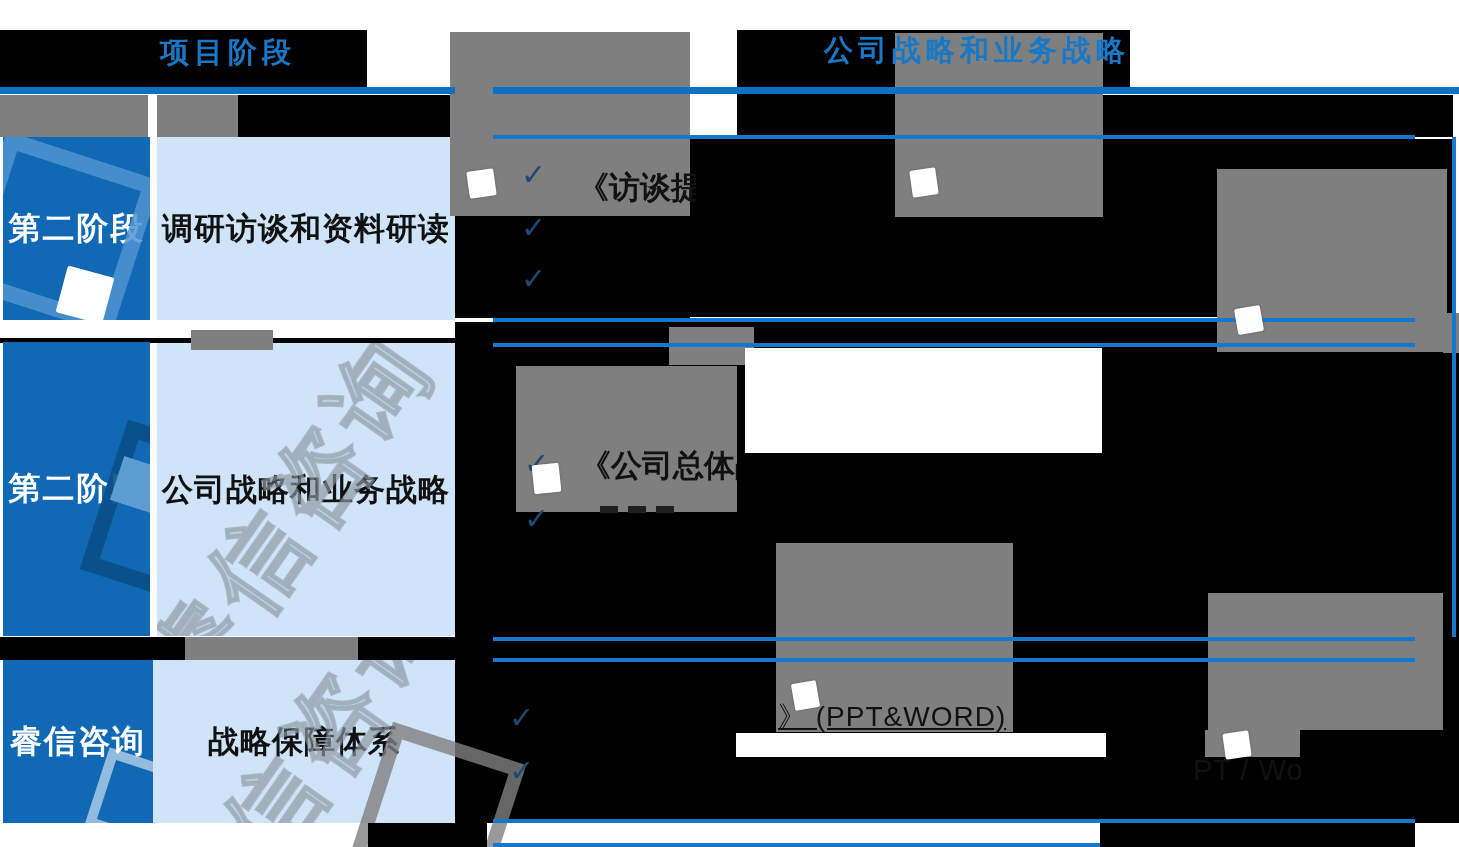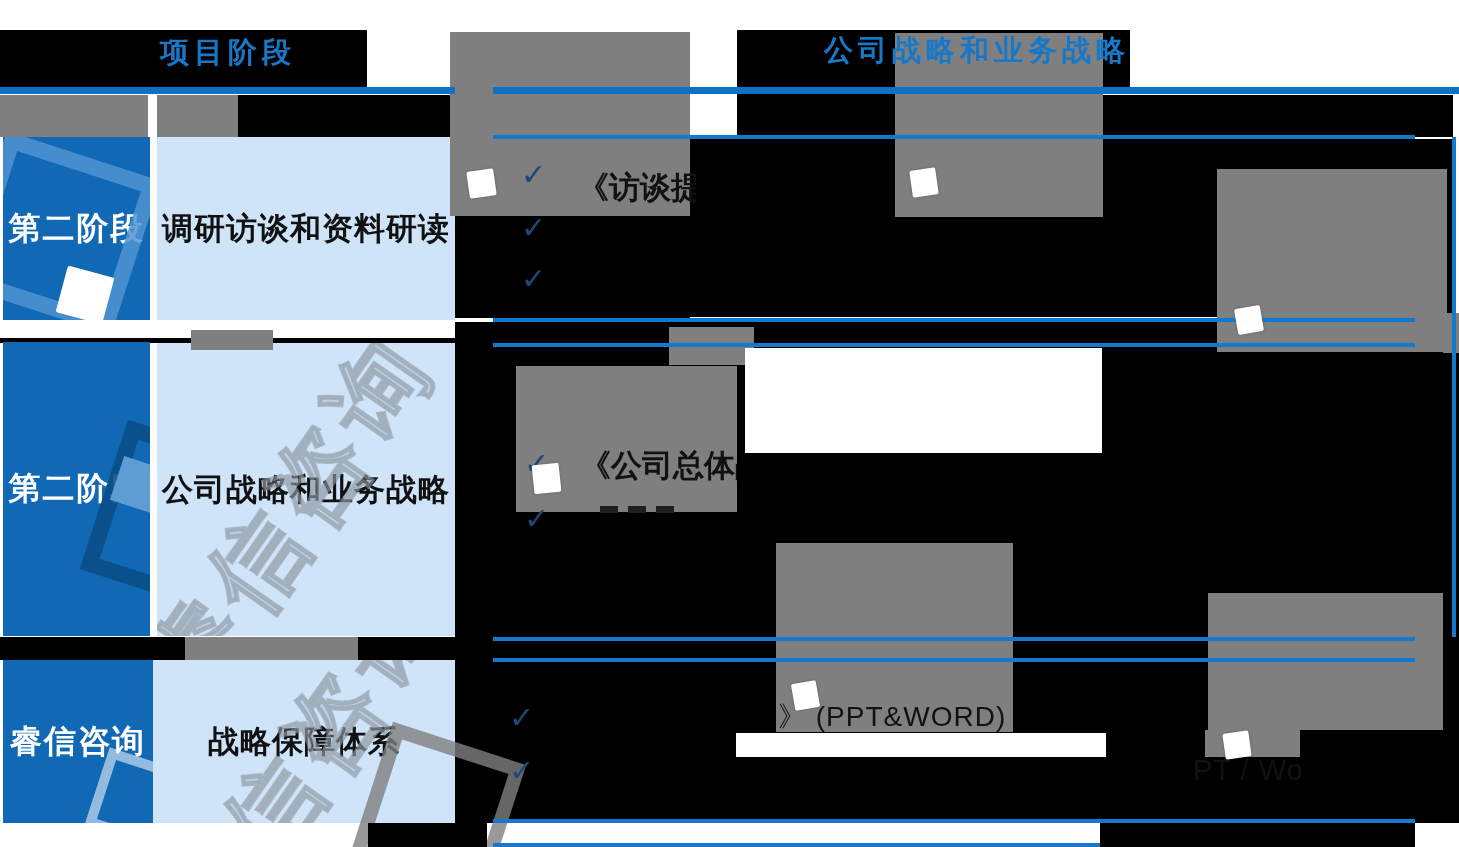--- a/index.html
+++ b/index.html
@@ -130,21 +130,21 @@
 <div class="abs check" style="left:521px;top:160px;">✓</div>
 <div class="abs check" style="left:521px;top:213px;">✓</div>
 <div class="abs check" style="left:521px;top:264px;">✓</div>
 <div class="abs check" style="left:524px;top:449px;">✓</div>
 <div class="abs check" style="left:524px;top:504px;">✓</div>
 <div class="abs check" style="left:509px;top:703px;">✓</div>
 <div class="abs check" style="left:509px;top:756px;">✓</div>
 
 <div class="abs frag" style="left:578px;top:170px;width:118px;height:38px;">《访谈提</div>
 <div class="abs frag" style="left:580px;top:448px;width:157px;height:38px;">《公司总体战</div>
-<div class="abs frag-sans" style="left:778px;top:702px;width:240px;height:30px;">》 (PPT&amp;WORD)</div>
+<div class="abs frag-sans" style="left:778px;top:702px;width:240px;height:30px;text-decoration:underline;">》 (PPT&amp;WORD)</div>
 <div class="abs frag-sans" style="left:1193px;top:755px;width:122px;height:32px;font-size:29px;">PT / Wo</div>
 
 <div class="abs mark" style="left:600px;top:506px;width:18px;height:7px;"></div>
 <div class="abs mark" style="left:628px;top:506px;width:18px;height:7px;"></div>
 <div class="abs mark" style="left:656px;top:506px;width:18px;height:7px;"></div>
 
 <div class="abs diamond" style="left:468px;top:170px;width:27px;height:27px;transform:rotate(-8deg);"></div>
 <div class="abs diamond" style="left:911px;top:169px;width:26px;height:27px;transform:rotate(-8deg);"></div>
 <div class="abs diamond" style="left:1236px;top:307px;width:26px;height:26px;transform:rotate(-10deg);"></div>
 <div class="abs diamond" style="left:533px;top:464px;width:27px;height:29px;transform:rotate(-6deg);"></div>

